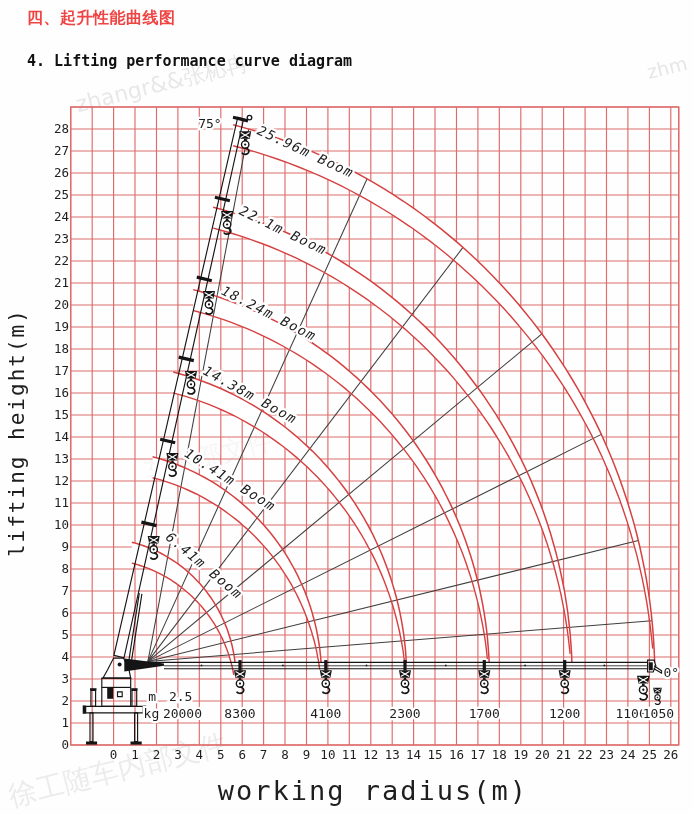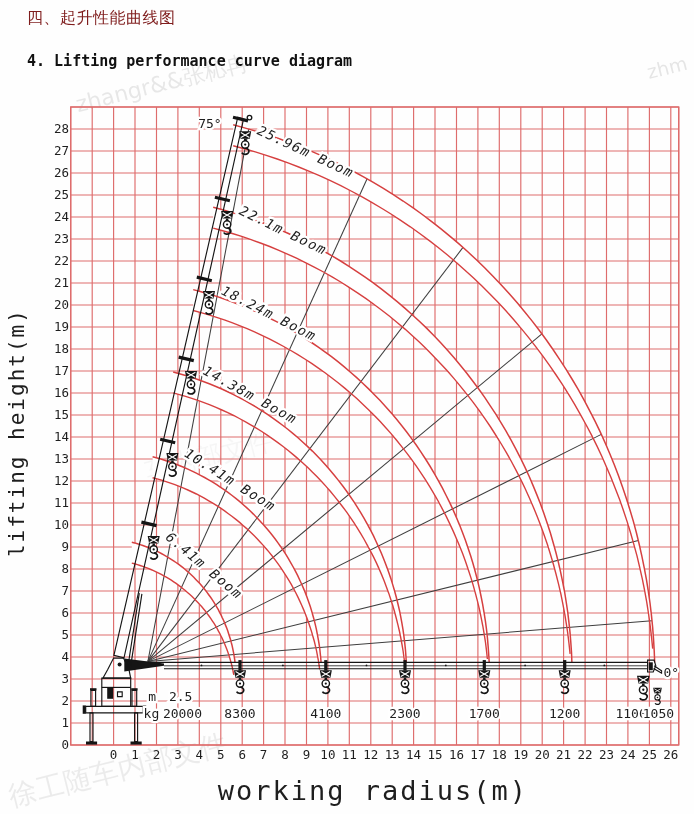--- a/index.html
+++ b/index.html
@@ -1,18 +1,18 @@
 <!DOCTYPE html>
 <html><head>
 <meta charset="utf-8">
 <style>
   html,body{margin:0;padding:0;background:#ffffff;}
   .page{position:relative;width:694px;height:814px;background:#fefefe;overflow:hidden;
         font-family:"DejaVu Sans", sans-serif;}
-  .title-zh{position:absolute;left:27px;top:8px;font-size:16px;font-weight:normal;color:#7f1d1d;
+  .title-zh{position:absolute;left:27px;top:8px;font-size:16px;font-weight:bold;color:#ef4444;
             font-family:"DejaVu Sans", sans-serif;letter-spacing:0.5px;}
   .title-en{position:absolute;left:27px;top:52px;font-size:15px;font-weight:bold;color:#111;
             font-family:"DejaVu Sans Mono","Liberation Mono",monospace;}
   .wm{position:absolute;color:#8f8f8f;font-family:"DejaVu Sans", sans-serif;white-space:nowrap;
       pointer-events:none;transform-origin:left bottom;}
   svg{position:absolute;left:0;top:0;}
   svg text{font-family:"DejaVu Sans Mono","Liberation Mono",monospace;}
 </style>
 </head>
 <body>

